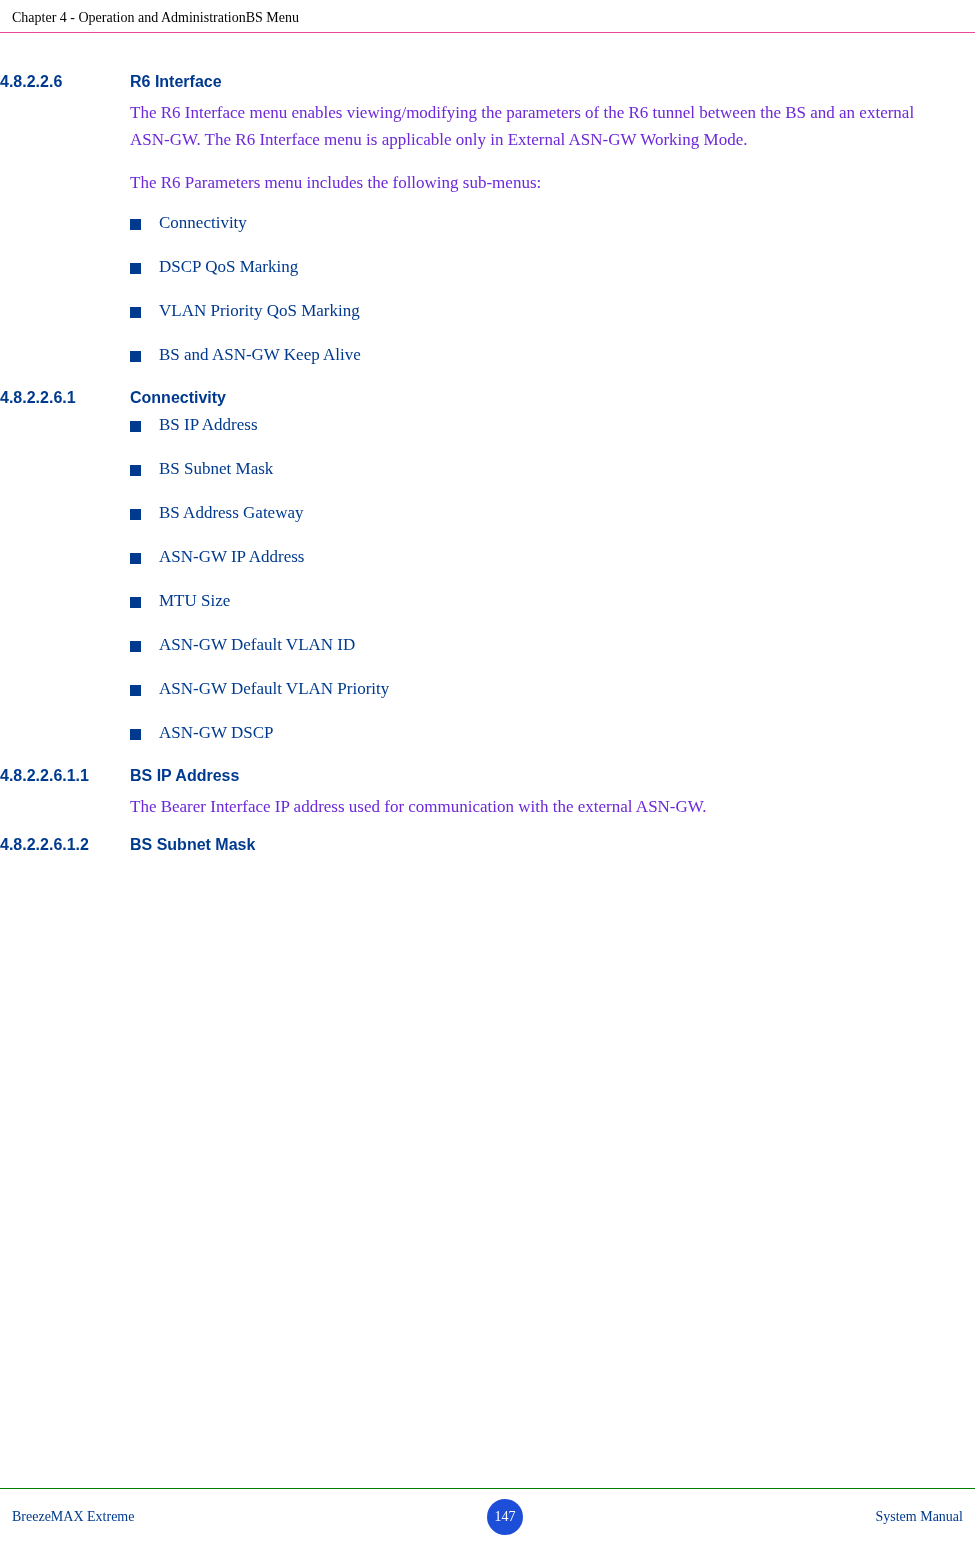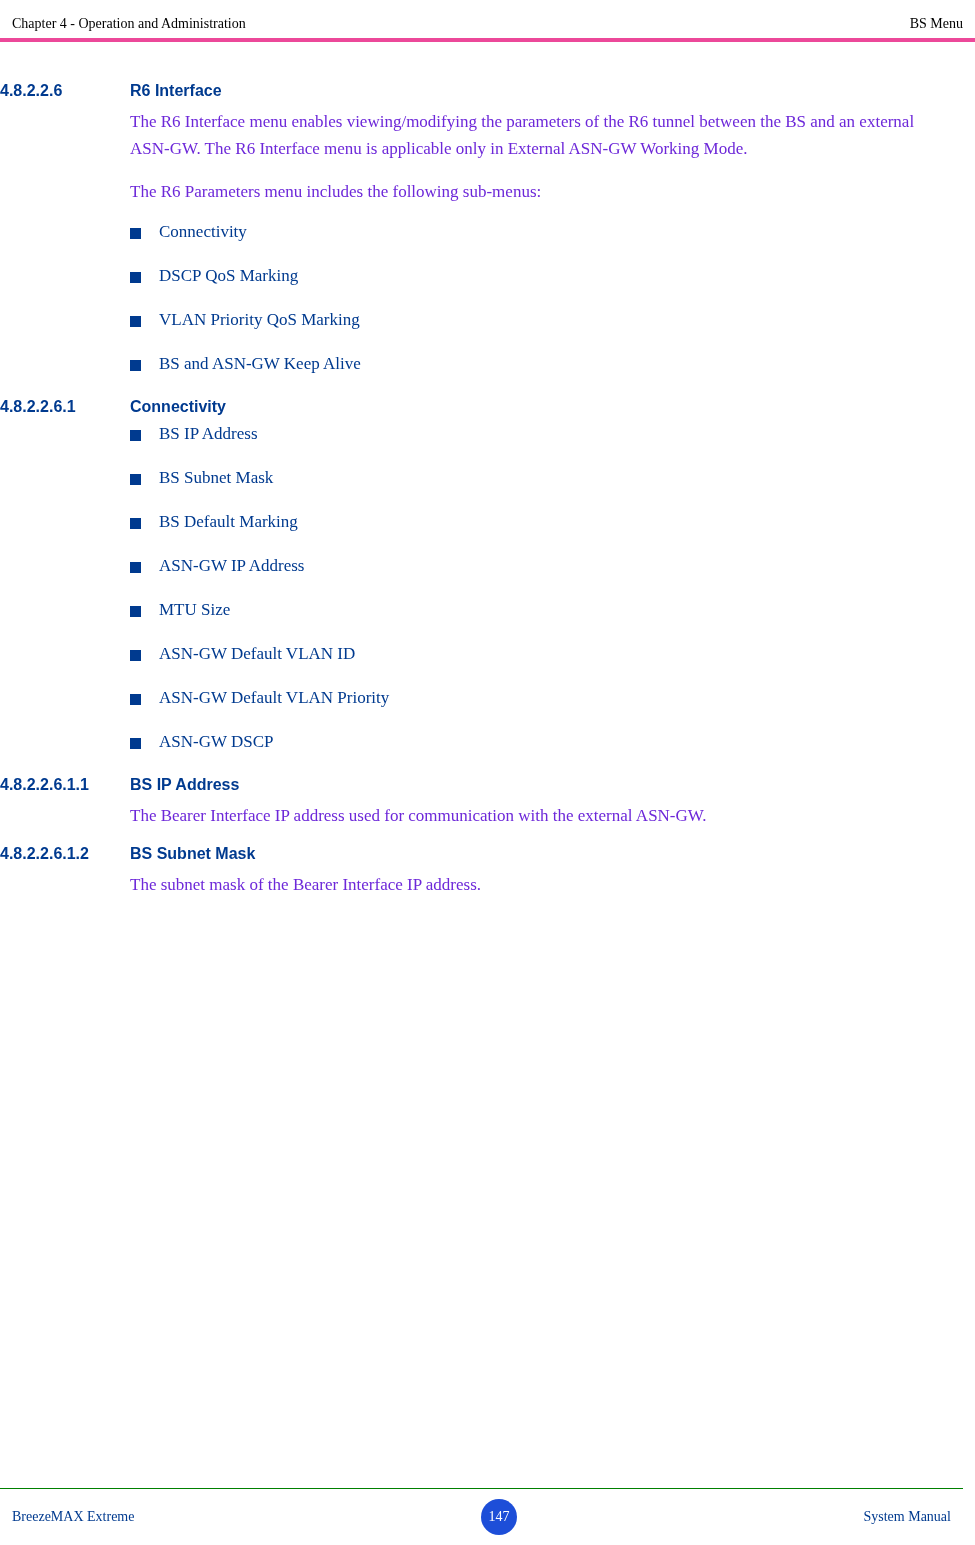--- a/index.html
+++ b/index.html
@@ -9,25 +9,24 @@
     }
     body {
       font-family: Georgia, 'Times New Roman', serif;
       width: 975px;
       height: 1545px;
       position: relative;
       background: #fff;
     }
     .header {
       display: flex;
-      justify-content: space-between;
-      padding: 16px 12px 6px;
+      padding: 10px 12px 6px;
       font-size: 14px;
       color: #000;
-      border-bottom: 4px solid #ec4899;
+      border-bottom: 1px solid #ec4899;
     }
     .content {
       padding: 40px 40px 20px 0;
     }
     .section-row {
       display: flex;
       margin-bottom: 8px;
     }
     .section-num {
       width: 130px;
@@ -67,21 +66,21 @@
       flex-shrink: 0;
     }
     .bullet-text {
       font-size: 17px;
       color: #003a8f;
     }
     .footer {
       position: absolute;
       bottom: 0;
       left: 0;
-      right: 12px;
+      right: 0;
       display: flex;
       justify-content: space-between;
       align-items: center;
       padding: 10px 12px;
       border-top: 1px solid #008000;
       font-size: 14px;
     }
     .footer-left {
       color: #003a8f;
     }
@@ -149,21 +148,21 @@
       <li class="bullet-item">
         <span class="bullet-marker"></span>
         <span class="bullet-text">BS IP Address</span>
       </li>
       <li class="bullet-item">
         <span class="bullet-marker"></span>
         <span class="bullet-text">BS Subnet Mask</span>
       </li>
       <li class="bullet-item">
         <span class="bullet-marker"></span>
-        <span class="bullet-text">BS Default Marking</span>
+        <span class="bullet-text">BS Address Gateway</span>
       </li>
       <li class="bullet-item">
         <span class="bullet-marker"></span>
         <span class="bullet-text">ASN-GW IP Address</span>
       </li>
       <li class="bullet-item">
         <span class="bullet-marker"></span>
         <span class="bullet-text">MTU Size</span>
       </li>
       <li class="bullet-item">
@@ -187,21 +186,20 @@
       <div class="section-title">BS IP Address</div>
     </div>
     <div class="body-text">The Bearer Interface IP address used for communication with the external ASN-GW.</div>
   </div>
 
   <div class="section-block">
     <div class="section-row">
       <div class="section-num">4.8.2.2.6.1.2</div>
       <div class="section-title">BS Subnet Mask</div>
     </div>
-    <div class="body-text">The subnet mask of the Bearer Interface IP address.</div>
   </div>
 
 </div>
 
 <div class="footer">
   <span class="footer-left">BreezeMAX Extreme</span>
   <span class="page-badge">147</span>
   <span class="footer-right">System Manual</span>
 </div>
 

